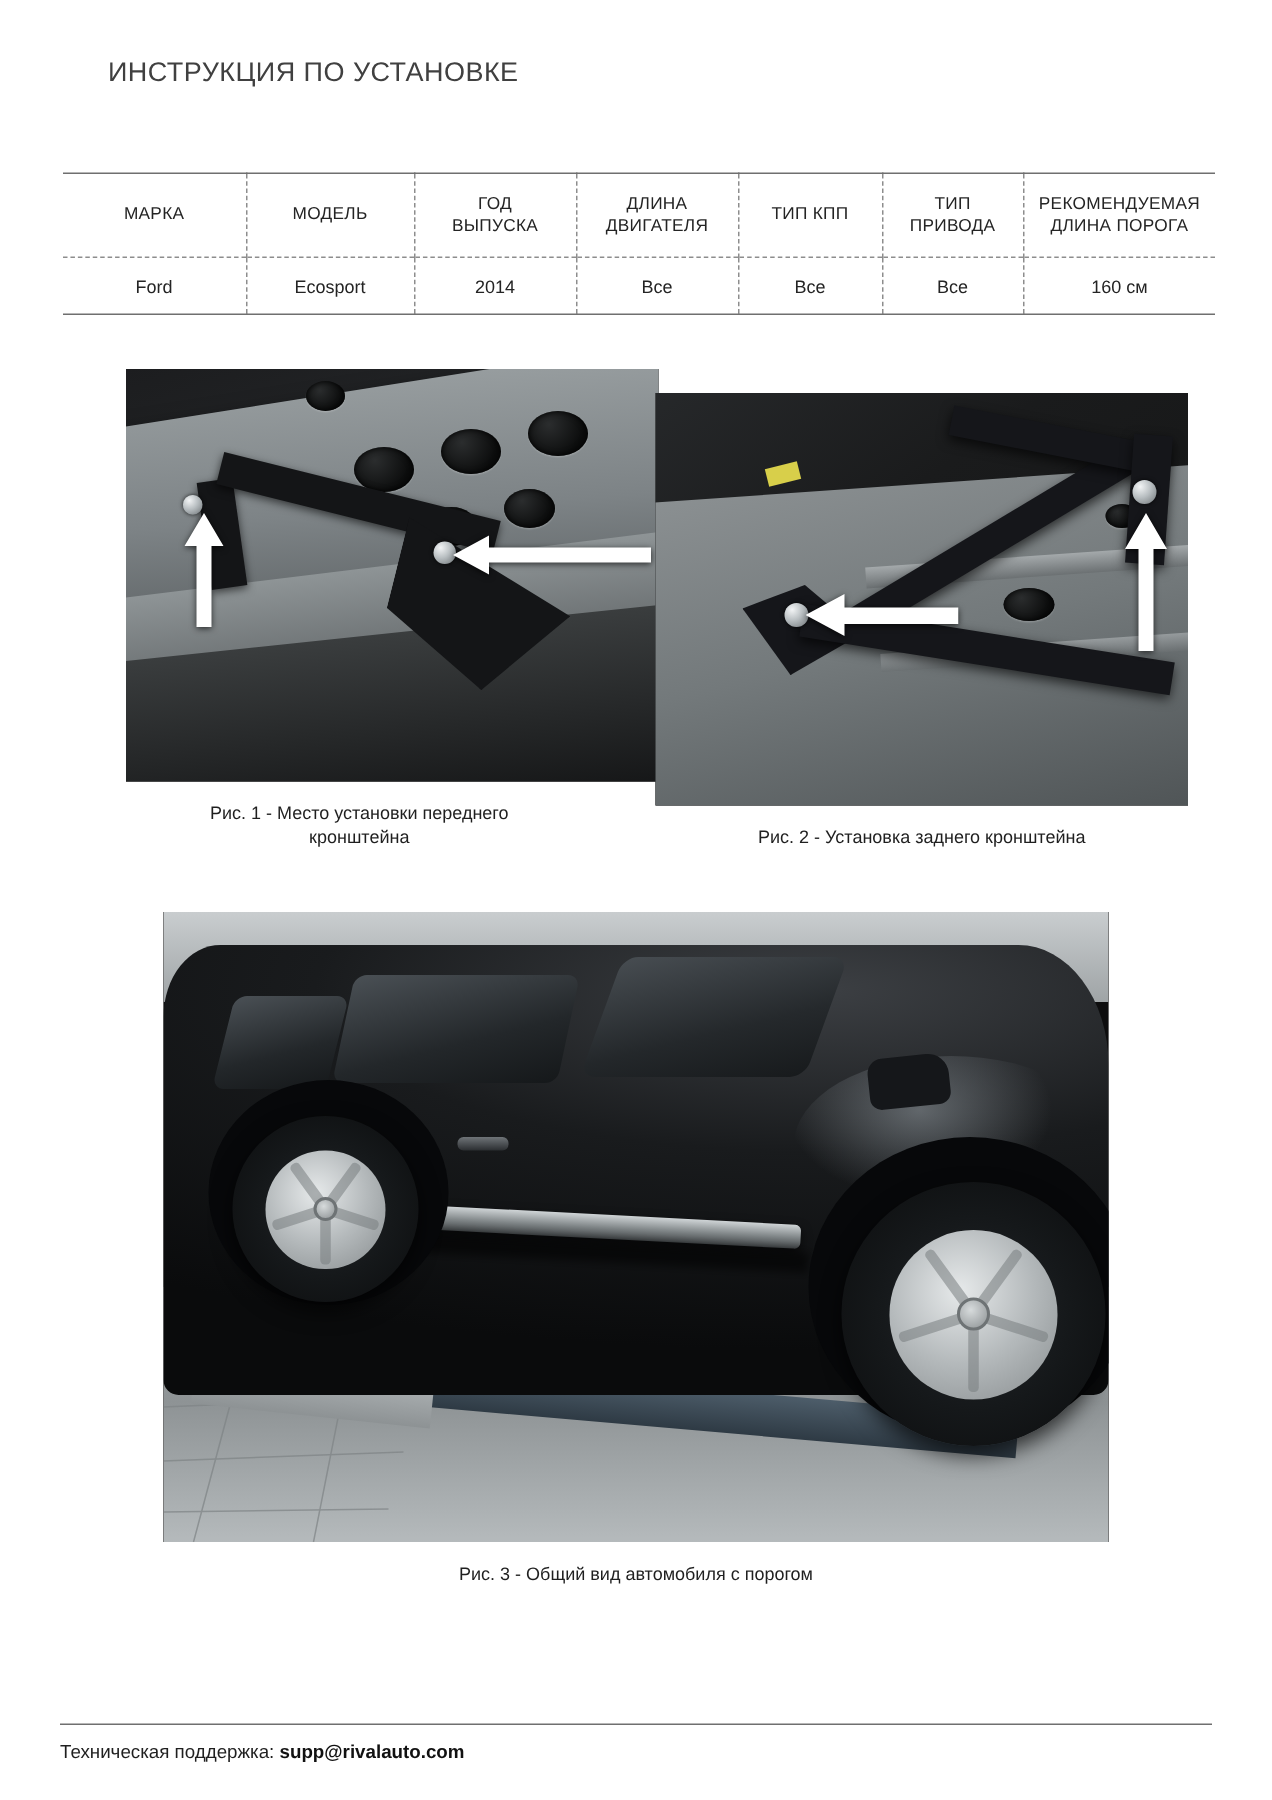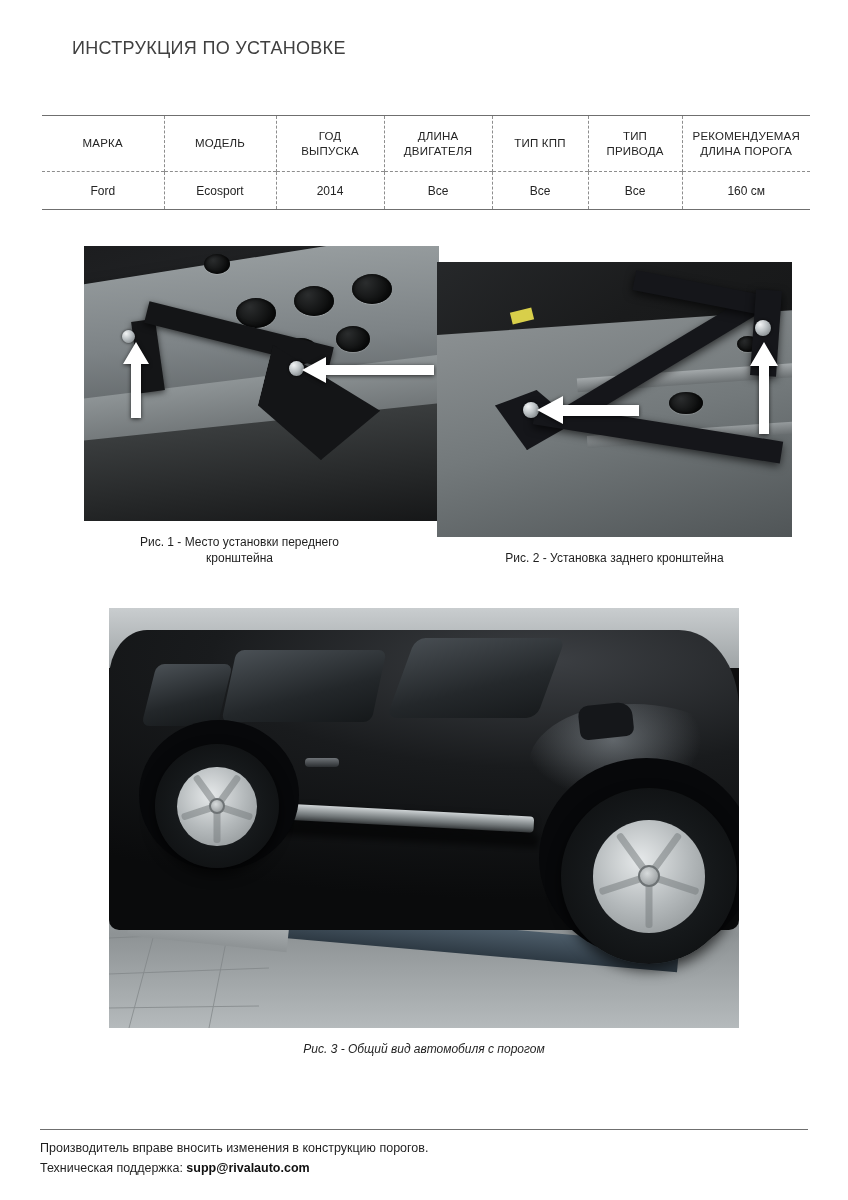--- a/index.html
+++ b/index.html
@@ -396,21 +396,21 @@
         <svg class="arrow-up" width="30" height="92" viewBox="0 0 30 92" style="left:312px; top:80px;">
           <polygon points="15,0 29,24 20,24 20,92 10,92 10,24 1,24" fill="#ffffff"></polygon>
         </svg>
       </div>
       <figcaption class="fig-caption">
         <span>Рис. 2 - Установка заднего кронштейна</span>
       </figcaption>
     </figure>
   </div>
 
-  <figure class="fig fig-wide" style="margin-left:auto;margin-right:auto;font-style:italic;">
+  <figure class="fig fig-wide" style="margin-left:auto;margin-right:auto;">
     <div class="fig-img">
       <div class="p3-bg"></div>
       <div class="p3-wall"></div>
       <div class="p3-floor"></div>
 
       <svg class="p3-tile-lines" width="630" height="420" viewBox="0 0 630 420">
         <g stroke="#7e8385" stroke-width="1" opacity="0.7">
           <line x1="0" y1="300" x2="200" y2="288"></line>
           <line x1="0" y1="330" x2="180" y2="322"></line>
           <line x1="0" y1="366" x2="160" y2="360"></line>
@@ -461,19 +461,18 @@
         </div>
       </div>
     </div>
     <figcaption class="fig-caption">
       <span>Рис. 3 - Общий вид автомобиля с порогом</span>
     </figcaption>
   </figure>
 
   <div class="footer">
     <div class="footer-rule"></div>
-    <div class="footer-line">Производитель вправе вносить изменения в конструкцию порогов.</div>
     <div class="footer-line">
       <span>Техническая поддержка: </span><span class="footer-email">supp@rivalauto.com</span>
     </div>
   </div>
 
 </div>
 
 </body></html>

